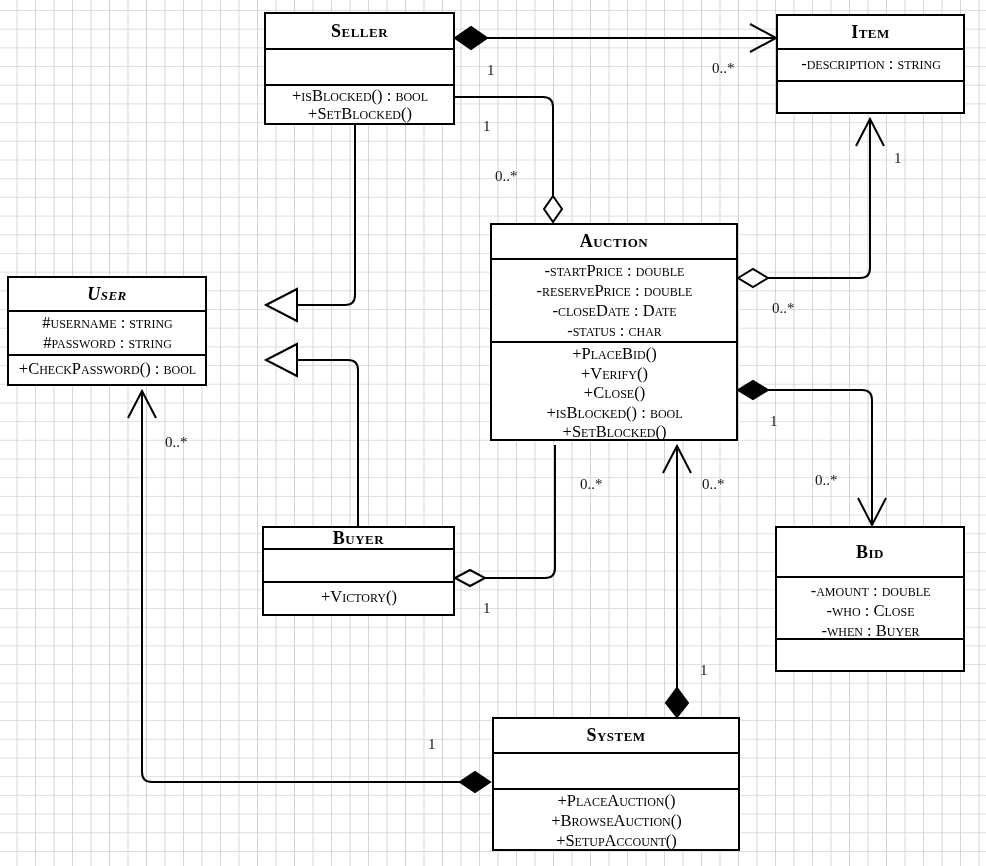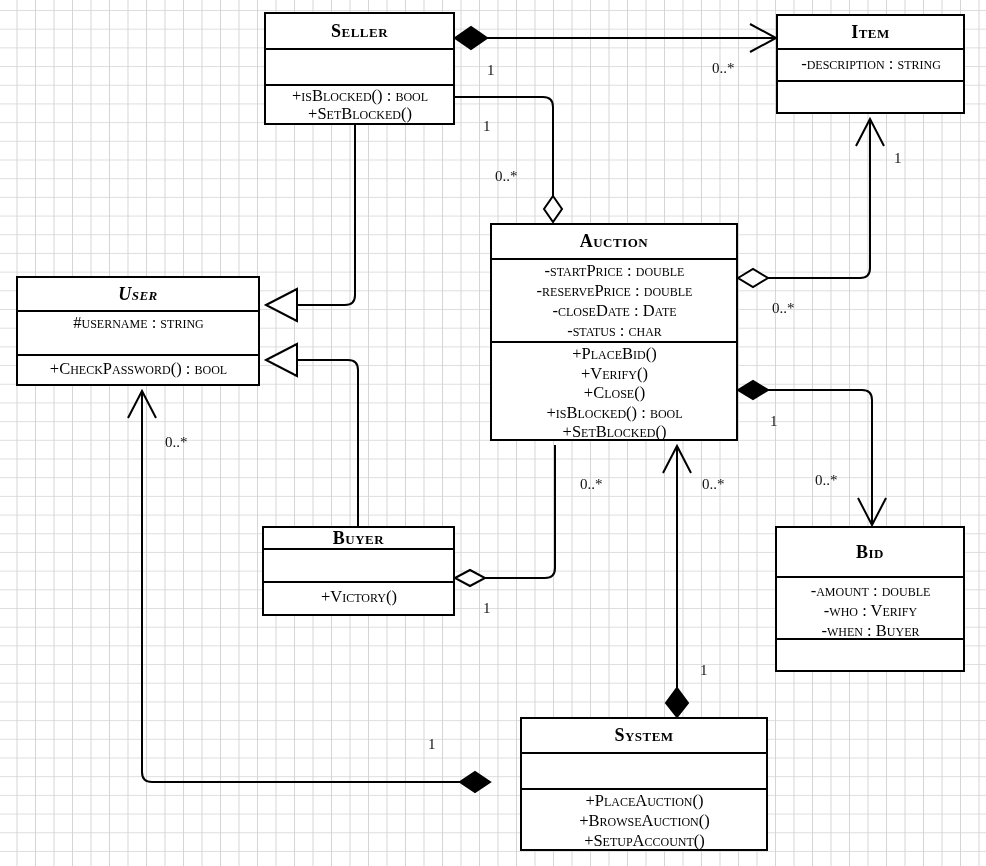--- a/index.html
+++ b/index.html
@@ -132,24 +132,25 @@
   </div>
 
   <div class="uml-class" style="left:776px; top:14px; width:189px;">
     <div class="uml-title" style="height:32px">Item</div>
     <div class="compartment" style="height:32px; line-height:26px">
       <div class="line">-description : string</div>
     </div>
     <div class="compartment" style="height:32px"></div>
   </div>
 
-  <div class="uml-class" style="left:16px; top:276px; width:244px;">
+  <div class="uml-class" style="left:7px; top:276px; width:200px;">
     <div class="uml-title abstract" style="height:32px">User</div>
     <div class="compartment" style="height:44px; line-height:20px">
       <div class="line">#username : string</div>
+      <div class="line">#password : string</div>
     </div>
     <div class="compartment" style="height:30px; line-height:24px">
       <div class="line">+CheckPassword() : bool</div>
     </div>
   </div>
 
   <div class="uml-class" style="left:490px; top:223px; width:248px;">
     <div class="uml-title" style="height:33px">Auction</div>
     <div class="compartment" style="height:83px; line-height:20px">
       <div class="line">-startPrice : double</div>
@@ -171,27 +172,27 @@
     <div class="compartment" style="height:33px"></div>
     <div class="compartment" style="height:33px; line-height:26px">
       <div class="line">+Victory()</div>
     </div>
   </div>
 
   <div class="uml-class" style="left:775px; top:526px; width:190px;">
     <div class="uml-title" style="height:48px">Bid</div>
     <div class="compartment" style="height:62px; line-height:20px; padding-top:3px">
       <div class="line">-amount : double</div>
-      <div class="line">-who : Verify</div>
+      <div class="line">-who : Close</div>
       <div class="line">-when : Buyer</div>
     </div>
     <div class="compartment" style="height:32px"></div>
   </div>
 
-  <div class="uml-class" style="left:520px; top:717px; width:248px;">
+  <div class="uml-class" style="left:492px; top:717px; width:248px;">
     <div class="uml-title" style="height:33px">System</div>
     <div class="compartment" style="height:36px"></div>
     <div class="compartment" style="height:61px; line-height:20px">
       <div class="line">+PlaceAuction()</div>
       <div class="line">+BrowseAuction()</div>
       <div class="line">+SetupAccount()</div>
     </div>
   </div>
 
   <span class="mult-label" style="left:487px; top:62px">1</span>

